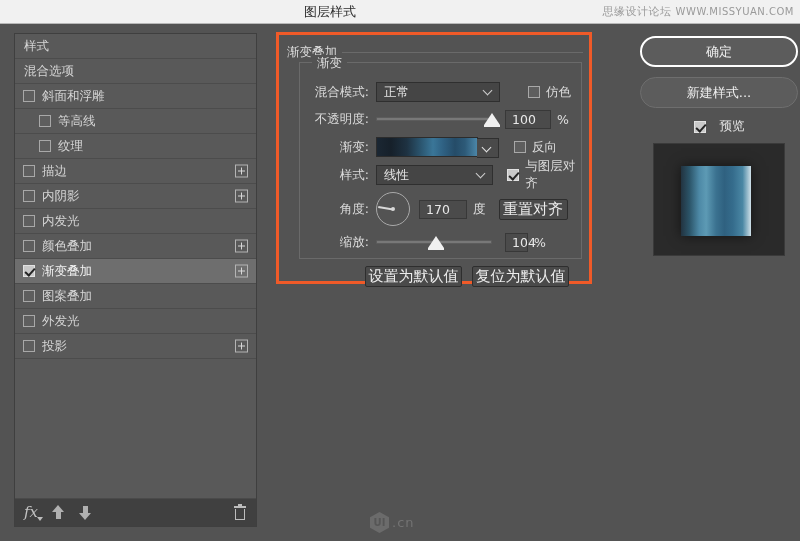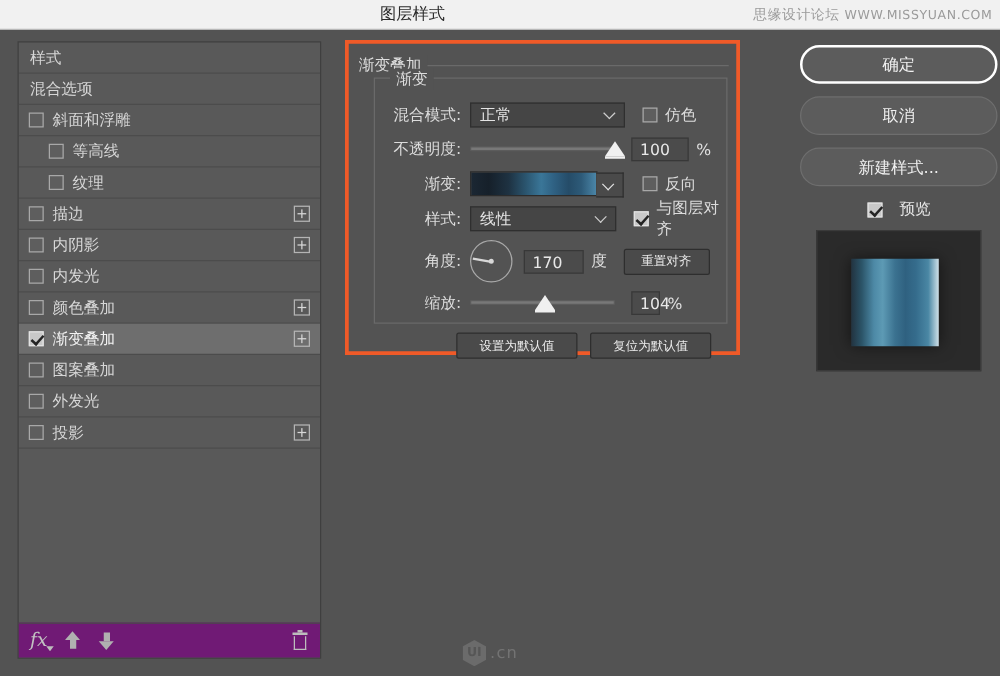--- a/index.html
+++ b/index.html
@@ -78,21 +78,21 @@
     content: ""; position: absolute; background: #d8d8d8;
   }
   .plus-box::before { width: 7px; height: 1.5px; }
   .plus-box::after  { width: 1.5px; height: 7px; }
 
   .sidebar-footer {
     height: 28px; border-top: 1px solid #4a4a4a;
     display: flex; align-items: center; gap: 14px;
     padding: 0 9px;
     position: relative;
-    background: #701a75;
+    background: #404040;
   }
   .fx-icon {
     font-family: "DejaVu Serif", "Liberation Serif", serif;
     font-style: italic; font-size: 15px; color: #c2c2c2;
     position: relative; line-height: 1;
   }
   .fx-icon::after {
     content: ""; position: absolute; right: -5px; bottom: -1px;
     border-left: 3px solid transparent; border-right: 3px solid transparent;
     border-top: 4px solid #bdbdbd;
@@ -253,21 +253,21 @@
     transform-origin: 0 50%;
   }
   .dial .hub {
     position: absolute; left: 50%; top: 50%;
     width: 4px; height: 4px; border-radius: 50%;
     background: #d8d8d8; transform: translate(-50%, -50%);
   }
 
   .btn {
     background: #4a4a4a; border: 1px solid #2e2e2e;
-    color: #ececec; font-size: 10px;
+    color: #ececec; font-size: 15px;
     display: flex; align-items: center; justify-content: center;
     border-radius: 2px;
   }
 
   
   .right-col { position: absolute; left: 640px; top: 36px; width: 158px; }
   .pill {
     width: 158px; height: 31px; margin-bottom: 10px;
     border-radius: 16px;
     background: #5c5c5c; border: 1px solid #6e6e6e;
@@ -399,21 +399,21 @@
 
       <div class="group-inner">
         <div class="legend2">渐变</div>
 
         <div class="frow" style="top:18px;">
           <span class="flabel">混合模式:</span>
           <div class="select" style="width:124px;">
             <span>正常</span>
             <span class="chev"></span>
           </div>
-          <div class="chk-inline" style="margin-left:14px;">
+          <div class="chk-inline" style="margin-left:28px;">
             <span class="cb" id="cb-dither"></span>
             <span>仿色</span>
           </div>
         </div>
 
         <div class="frow" style="top:45px;">
           <span class="flabel">不透明度:</span>
           <div class="slider" style="width:116px;">
             <span class="track"></span>
             <span class="thumb" id="opacity-thumb" style="left: 108px;"></span>
@@ -477,21 +477,20 @@
 
       <div style="position:absolute; left:78px; top:222px; display:flex; gap:10px;">
         <div class="btn" style="width:97px; height:21px;">设置为默认值</div>
         <div class="btn" style="width:97px; height:21px;">复位为默认值</div>
       </div>
     </div>
   </div>
 
   <div class="right-col">
     <div class="pill primary">确定</div>
-    <div class="pill">取消</div>
     <div class="pill">新建样式...</div>
     <div class="preview-row">
       <span class="cb checked" id="cb-preview"></span>
       <span>预览</span>
     </div>
     <div class="preview-box">
       <div class="preview-inner"></div>
     </div>
   </div>
 

